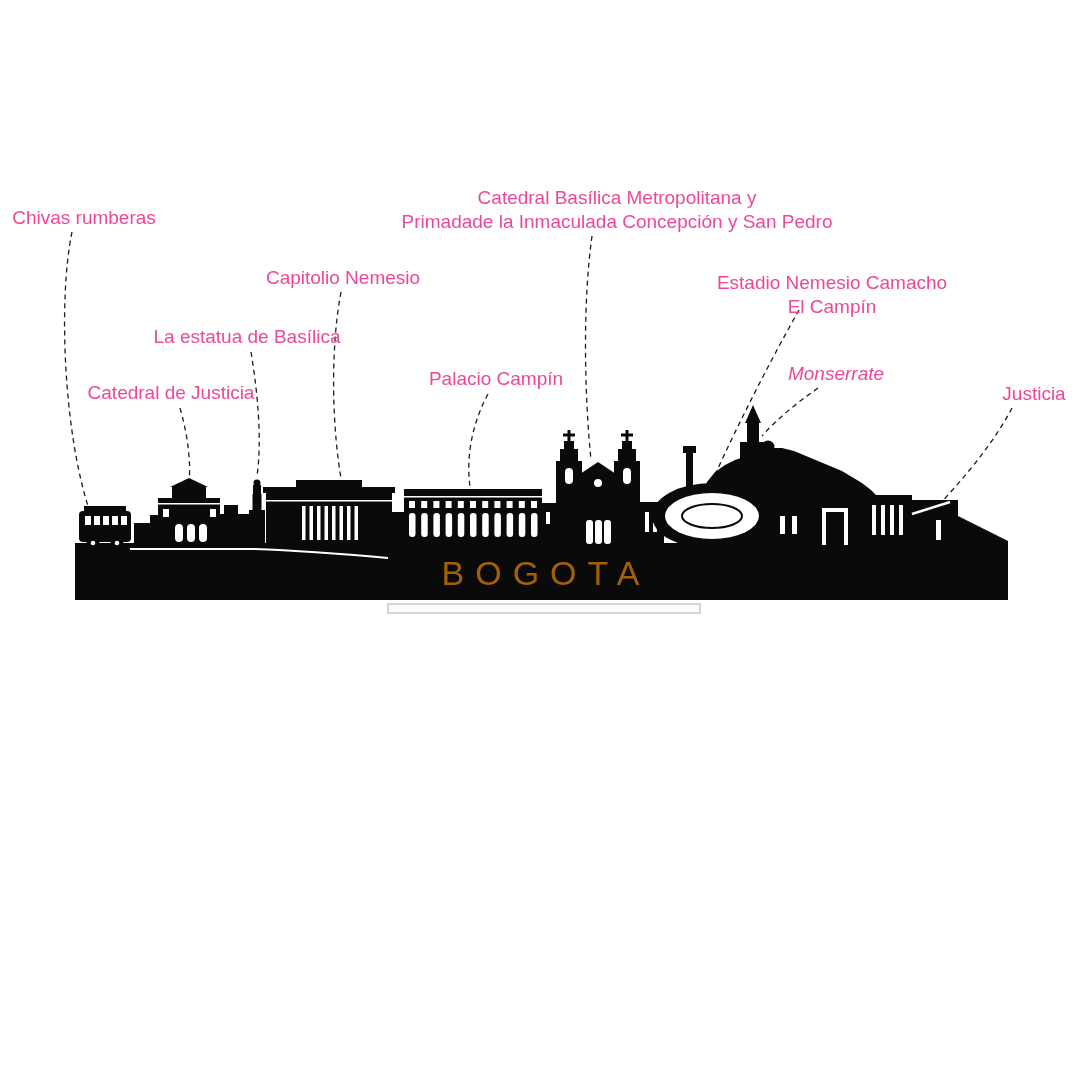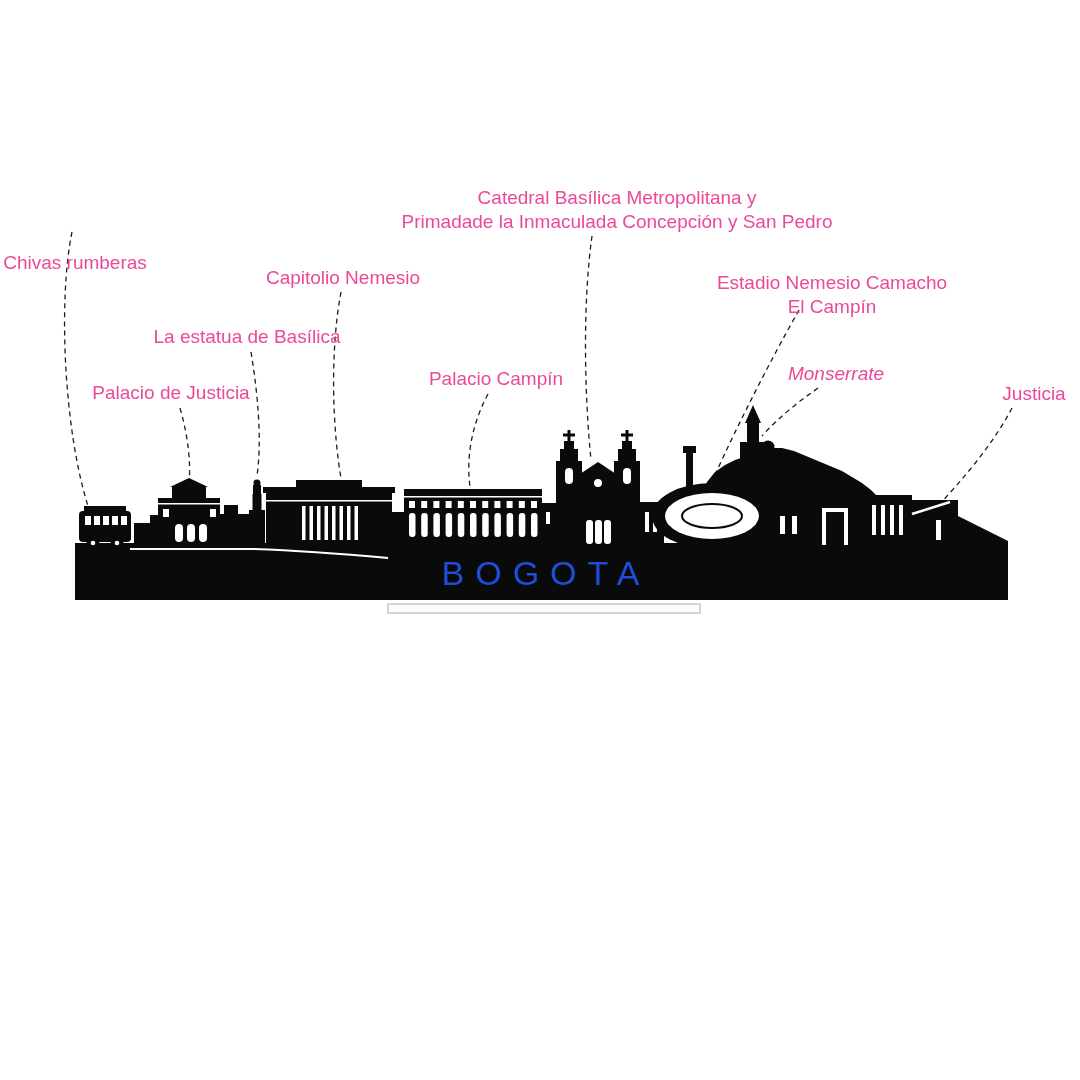--- a/index.html
+++ b/index.html
@@ -13,34 +13,34 @@
   .gfx{position:absolute;left:0;top:0;}
   .label{
     position:absolute;
     transform:translate(-50%,-50%);
     font-size:19px;
     line-height:1.25;
     color:#ec4899;
     white-space:pre-line;
     text-align:center;
   }
-  #label-chivas{left:75px;top:218px;margin-top:45px;}
+  #label-chivas{left:84px;top:218px;}
   #label-catedral{left:617px;top:210px;}
   #label-capitolio{left:343px;top:278px;}
   #label-estadio{left:832px;top:295px;}
   #label-estatua{left:247px;top:337px;}
   #label-monserrate{left:836px;top:374px;font-style:italic;}
   #label-justicia{left:171px;top:393px;}
   #label-lievano{left:496px;top:379px;}
   #label-unicentro{left:1034px;top:394px;}
   .bogota{
     position:absolute;
     left:546px;top:573px;
     transform:translate(-50%,-50%);
-    color:#1d4ed8;
+    color:#a16207;
     font-size:34px;
     letter-spacing:11px;
     font-weight:400;
     white-space:nowrap;
   }
   .leader{stroke:#1c1c1c;stroke-width:1.3;fill:none;stroke-dasharray:5 4;}
   .blk{fill:#0a0a0a;}
   .wht{fill:#ffffff;}
 </style>
 </head>
@@ -240,19 +240,19 @@
     <rect x="388" y="604" width="312" height="9" fill="#fdfdfd" stroke="#c8c2b8" stroke-width="1.4"></rect>
   </svg>
 
   <div class="label" id="label-chivas">Chivas rumberas</div>
   <div class="label" id="label-catedral">Catedral Basílica Metropolitana y
 Primadade la Inmaculada Concepción y San Pedro</div>
   <div class="label" id="label-capitolio">Capitolio Nemesio</div>
   <div class="label" id="label-estadio">Estadio Nemesio Camacho El Campín</div>
   <div class="label" id="label-estatua">La estatua de Basílica</div>
   <div class="label" id="label-monserrate">Monserrate</div>
-  <div class="label" id="label-justicia">Palacio de Justicia</div>
+  <div class="label" id="label-justicia">Catedral de Justicia</div>
   <div class="label" id="label-lievano">Palacio Campín</div>
   <div class="label" id="label-unicentro">Justicia</div>
 
   <div class="bogota">BOGOTA</div>
 
 </div>
 
 </body></html>

